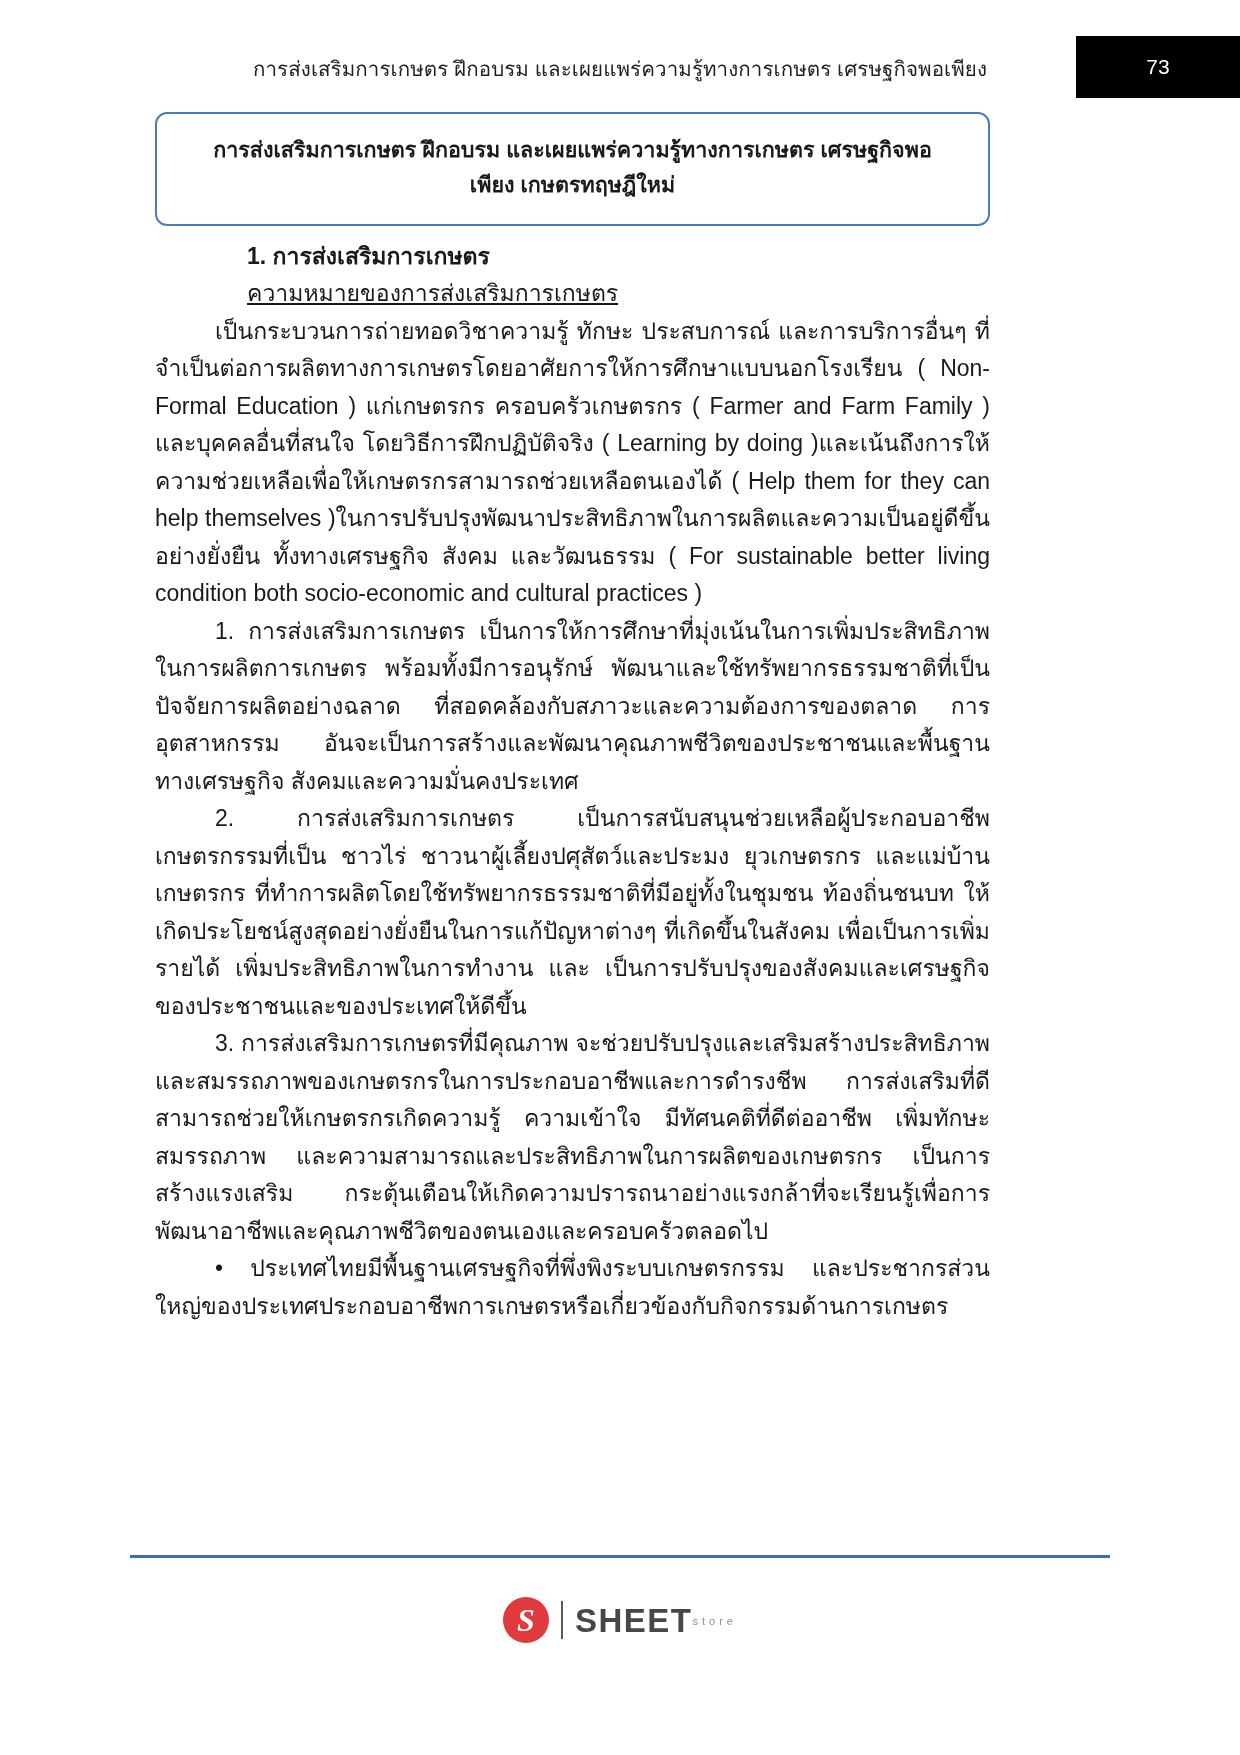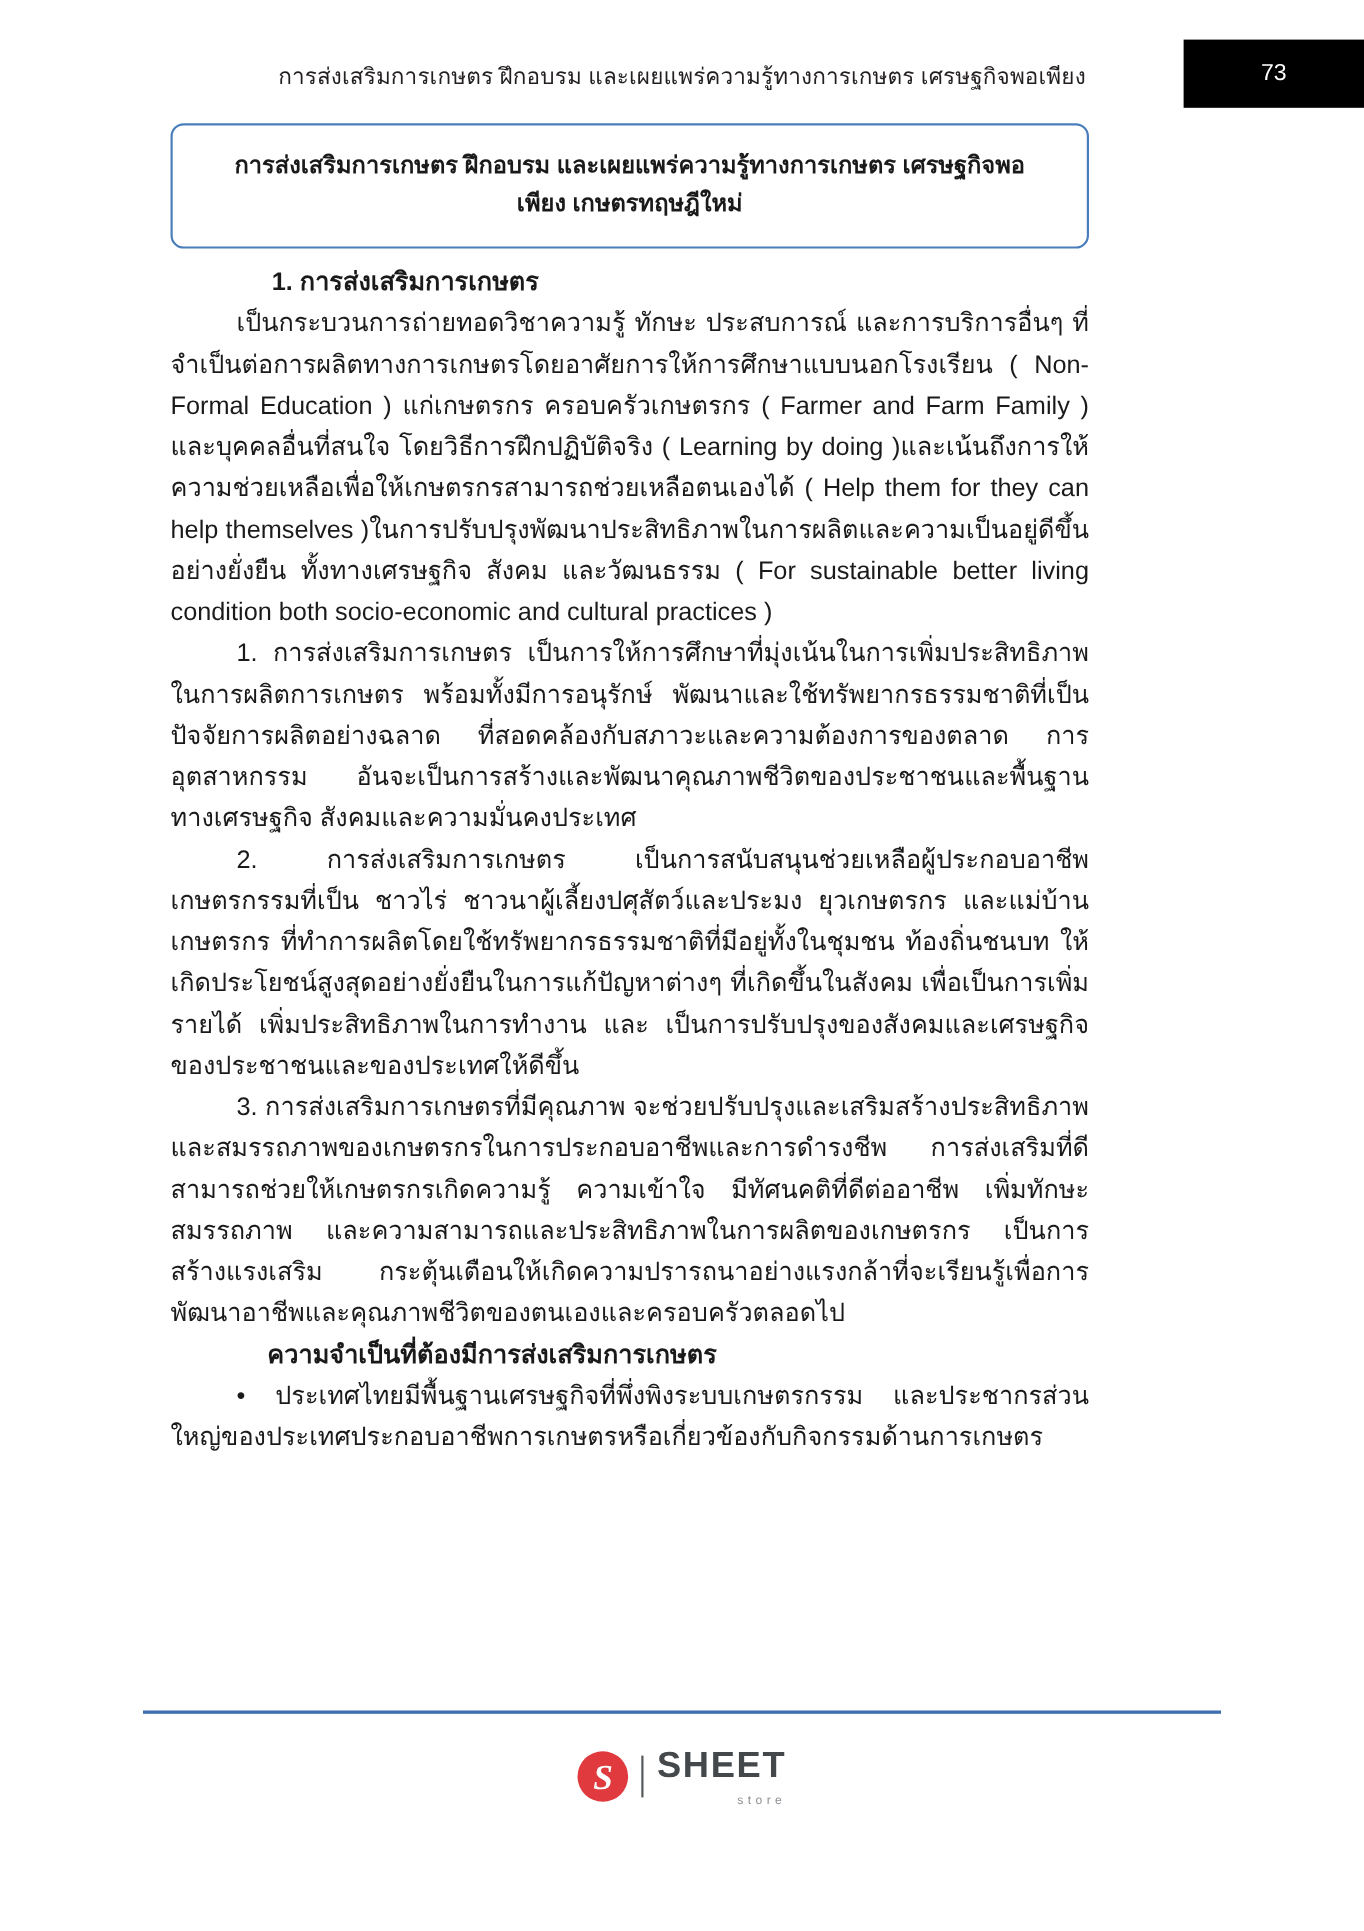--- a/index.html
+++ b/index.html
@@ -145,21 +145,21 @@
     justify-content: center;
     line-height: 1;
   }
   .logo-divider {
     width: 2px;
     height: 38px;
     background: #55595c;
   }
   .logo-word {
     display: flex;
-    flex-direction: column;
+    flex-direction: row;
     justify-content: center;
     line-height: 1;
   }
   .logo-word .big {
     font-size: 33px;
     font-weight: bold;
     color: #44484b;
     letter-spacing: 1.5px;
   }
   .logo-word .small {
@@ -181,27 +181,27 @@
     <div class="page-number">73</div>
   </div>
 
   <div class="title-box">
     <span>การส่งเสริมการเกษตร ฝึกอบรม และเผยแพร่ความรู้ทางการเกษตร เศรษฐกิจพอเพียง เกษตรทฤษฎีใหม่</span>
   </div>
 
   <div class="content">
 
     <p class="heading">1. การส่งเสริมการเกษตร</p>
+    <p class="underline-head">ความหมายของการส่งเสริมการเกษตร</p>
     <p class="indent">เป็นกระบวนการถ่ายทอดวิชาความรู้ ทักษะ ประสบการณ์ และการบริการอื่นๆ ที่จำเป็นต่อการผลิตทางการเกษตรโดยอาศัยการให้การศึกษาแบบนอกโรงเรียน ( Non-Formal Education ) แก่เกษตรกร ครอบครัวเกษตรกร ( Farmer and Farm Family ) และบุคคลอื่นที่สนใจ โดยวิธีการฝึกปฏิบัติจริง ( Learning by doing )และเน้นถึงการให้ความช่วยเหลือเพื่อให้เกษตรกรสามารถช่วยเหลือตนเองได้ ( Help them for they can help themselves )ในการปรับปรุงพัฒนาประสิทธิภาพในการผลิตและความเป็นอยู่ดีขึ้นอย่างยั่งยืน ทั้งทางเศรษฐกิจ สังคม และวัฒนธรรม ( For sustainable better living condition both socio-economic and cultural practices )</p>
 
     <p class="indent">1. การส่งเสริมการเกษตร เป็นการให้การศึกษาที่มุ่งเน้นในการเพิ่มประสิทธิภาพในการผลิตการเกษตร พร้อมทั้งมีการอนุรักษ์ พัฒนาและใช้ทรัพยากรธรรมชาติที่เป็นปัจจัยการผลิตอย่างฉลาด ที่สอดคล้องกับสภาวะและความต้องการของตลาด การอุตสาหกรรม อันจะเป็นการสร้างและพัฒนาคุณภาพชีวิตของประชาชนและพื้นฐานทางเศรษฐกิจ สังคมและความมั่นคงประเทศ</p>
     <p class="indent">2. การส่งเสริมการเกษตร เป็นการสนับสนุนช่วยเหลือผู้ประกอบอาชีพเกษตรกรรมที่เป็น ชาวไร่ ชาวนาผู้เลี้ยงปศุสัตว์และประมง ยุวเกษตรกร และแม่บ้านเกษตรกร ที่ทำการผลิตโดยใช้ทรัพยากรธรรมชาติที่มีอยู่ทั้งในชุมชน ท้องถิ่นชนบท ให้เกิดประโยชน์สูงสุดอย่างยั่งยืนในการแก้ปัญหาต่างๆ ที่เกิดขึ้นในสังคม เพื่อเป็นการเพิ่มรายได้ เพิ่มประสิทธิภาพในการทำงาน และ เป็นการปรับปรุงของสังคมและเศรษฐกิจของประชาชนและของประเทศให้ดีขึ้น</p>
     <p class="indent">3. การส่งเสริมการเกษตรที่มีคุณภาพ จะช่วยปรับปรุงและเสริมสร้างประสิทธิภาพ และสมรรถภาพของเกษตรกรในการประกอบอาชีพและการดำรงชีพ การส่งเสริมที่ดีสามารถช่วยให้เกษตรกรเกิดความรู้ ความเข้าใจ มีทัศนคติที่ดีต่ออาชีพ เพิ่มทักษะสมรรถภาพ และความสามารถและประสิทธิภาพในการผลิตของเกษตรกร เป็นการสร้างแรงเสริม กระตุ้นเตือนให้เกิดความปรารถนาอย่างแรงกล้าที่จะเรียนรู้เพื่อการพัฒนาอาชีพและคุณภาพชีวิตของตนเองและครอบครัวตลอดไป</p>
 
-    <p class="heading-sub">ความจำเป็นที่ต้องมีการส่งเสริมการเกษตร</p>
     <p class="indent">• ประเทศไทยมีพื้นฐานเศรษฐกิจที่พึ่งพิงระบบเกษตรกรรม และประชากรส่วนใหญ่ของประเทศประกอบอาชีพการเกษตรหรือเกี่ยวข้องกับกิจกรรมด้านการเกษตร</p>
 
   </div>
 
   <div class="footer-rule"></div>
   <div class="footer-logo">
     <div class="logo-mark">S</div>
     <div class="logo-divider"></div>
     <div class="logo-word">
       <div class="big">SHEET</div>

